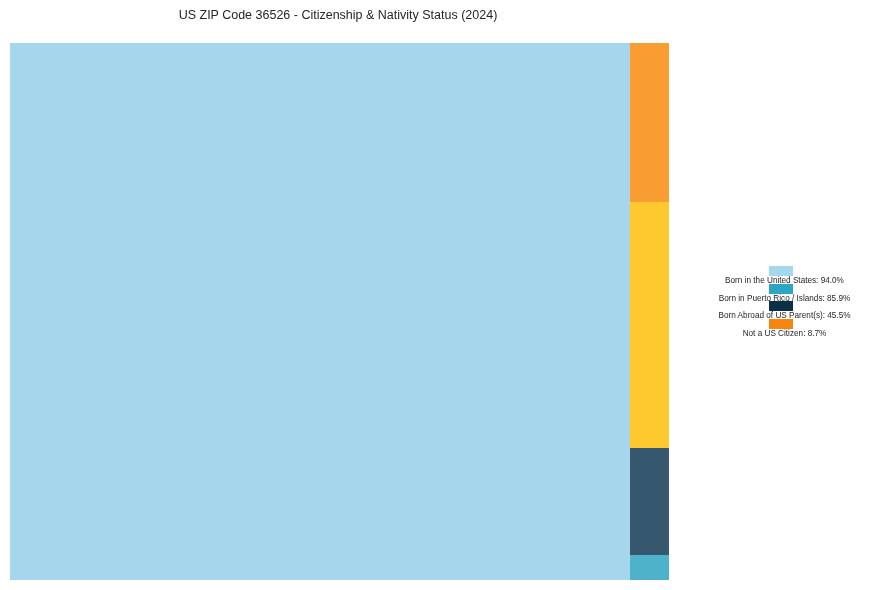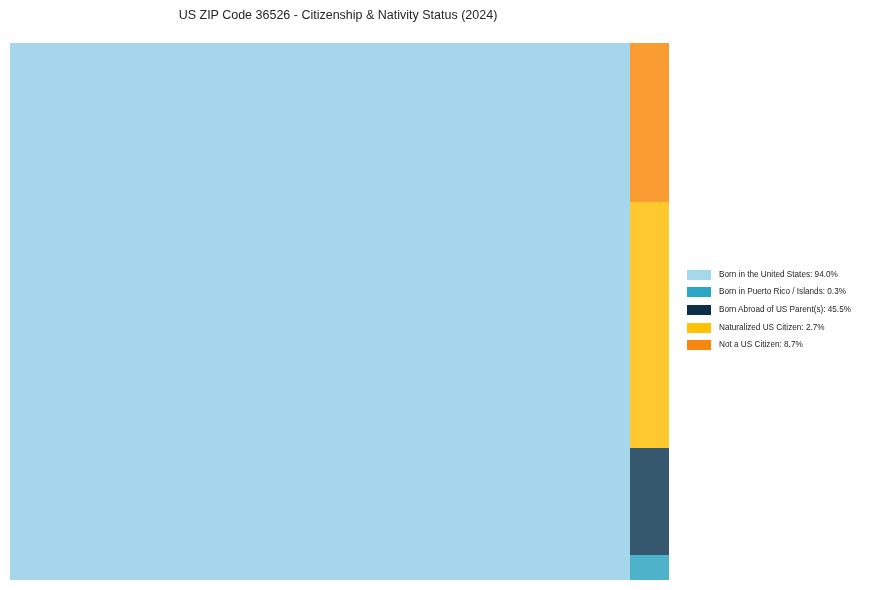--- a/index.html
+++ b/index.html
@@ -46,20 +46,21 @@
     position: absolute;
     left: 687px;
     top: 266px;
     width: 195px;
   }
   .legend-row {
     position: relative;
     height: 17.6px;
     display: flex;
     align-items: center;
+    flex-direction: column;
   }
   .legend-swatch {
     width: 24px;
     height: 10px;
     flex: 0 0 auto;
     margin-right: 8px;
   }
   .legend-label {
     font-size: 8.2px;
     color: #262626;
@@ -83,29 +84,25 @@
       <div class="tm-tile" title="Born in Puerto Rico / Islands: 0.3%" style="left: 620px; top: 512px; width: 39px; height: 25px; background: rgb(79, 178, 203);"></div>
     </div>
 
   <div id="legend">
       <div class="legend-row">
         <span class="legend-swatch" style="background: rgb(166, 216, 237);"></span>
         <span class="legend-label">Born in the United States: 94.0%</span>
       </div>
       <div class="legend-row">
         <span class="legend-swatch" style="background: rgb(43, 166, 196);"></span>
-        <span class="legend-label">Born in Puerto Rico / Islands: 0.3%</span>
+        <span class="legend-label">Born in Puerto Rico / Islands: 85.9%</span>
       </div>
       <div class="legend-row">
         <span class="legend-swatch" style="background: rgb(11, 47, 71);"></span>
         <span class="legend-label">Born Abroad of US Parent(s): 45.5%</span>
-      </div>
-      <div class="legend-row">
-        <span class="legend-swatch" style="background: rgb(255, 193, 7);"></span>
-        <span class="legend-label">Naturalized US Citizen: 2.7%</span>
       </div>
       <div class="legend-row">
         <span class="legend-swatch" style="background: rgb(247, 134, 15);"></span>
         <span class="legend-label">Not a US Citizen: 8.7%</span>
       </div>
     </div>
 
 </div>
 
 </body></html>

